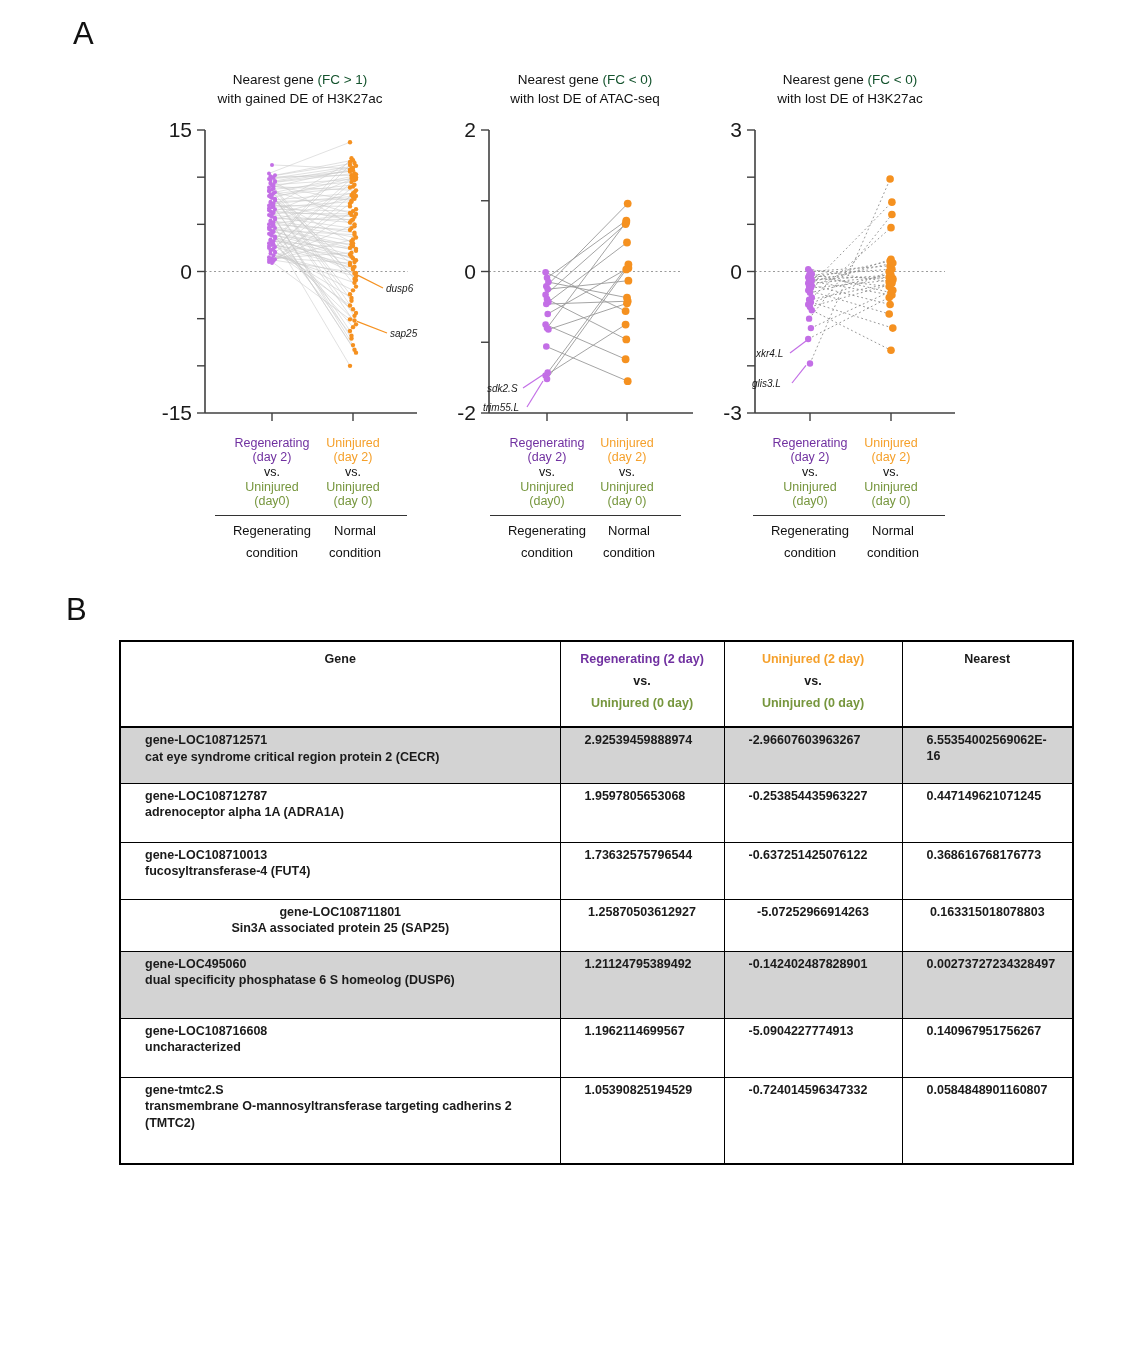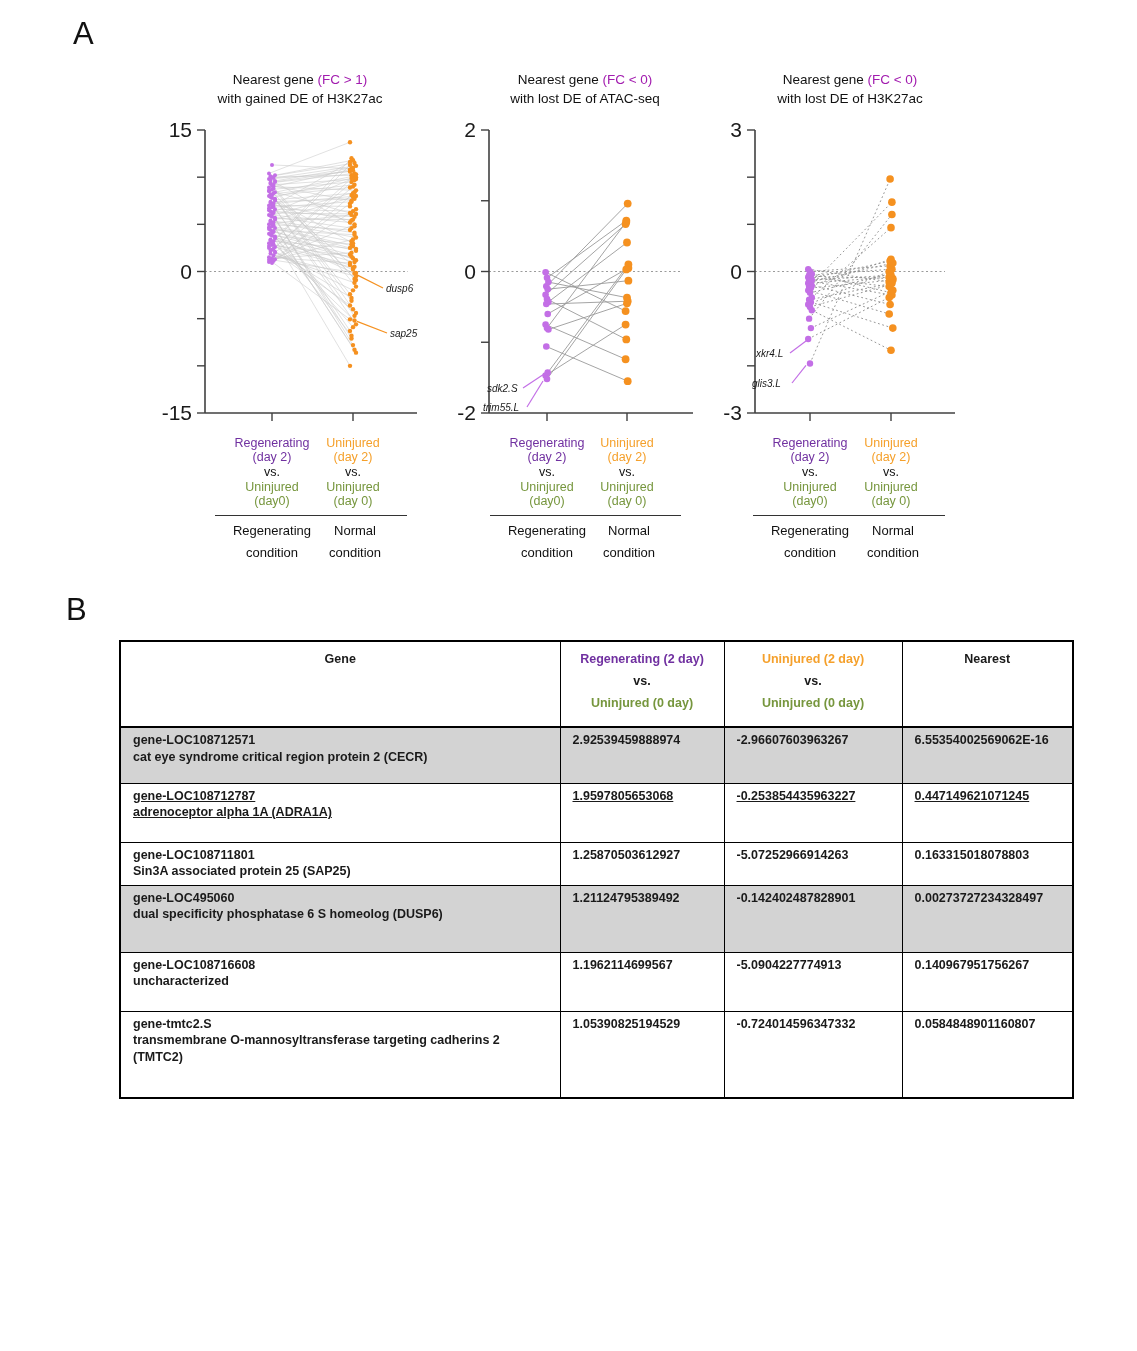--- a/index.html
+++ b/index.html
@@ -5,42 +5,42 @@
   html,body{margin:0;padding:0}
   body{
     width:1137px;height:1351px;background:#ffffff;position:relative;
     font-family:"Liberation Sans",sans-serif;color:#1a1a1a;overflow:hidden;
   }
   .panel-letter{position:absolute;font-size:31px;color:#111;}
   
   .plot{position:absolute;top:62px;width:300px;height:530px;}
   .ptitle{position:absolute;top:8px;left:0;width:100%;text-align:center;
     font-size:13.5px;line-height:19px;color:#111;}
-  .fc{color:#a21caf;}
+  .fc{color:#14532d;}
   .plot-svg{position:absolute;top:58px;left:0;}
   .xlabels{position:absolute;top:375px;left:0;width:100%;height:76px;}
   .xcol{position:absolute;width:96px;text-align:center;font-size:12.5px;}
   .two{line-height:13.5px;}
   .vs{line-height:17px;color:#111;}
   .purple{color:#7030a0;}
   .orangec{color:#f5a02b;}
   .green{color:#76963d;}
   .conds{position:absolute;top:453px;left:0;width:100%;}
   .cond{position:absolute;border-top:1.5px solid #333;padding-top:4px;
     text-align:center;font-size:13px;line-height:22px;color:#111;}
   .cond.c1{width:114px;}
   .cond.c2{width:104px;}
   
   .gene-table{position:absolute;left:119px;top:640px;width:953px;
     border-collapse:collapse;table-layout:fixed;font-size:12.5px;
     border:2.5px solid #000;}
   .gene-table th,.gene-table td{border:1.5px solid #000;vertical-align:top;}
   .gene-table thead th{border-bottom:2.5px solid #000;text-align:center;
     font-weight:bold;padding:6px 4px 12px 4px;line-height:22px;background:#fff;}
-  .gene-table td{padding:4px 12px;}
+  .gene-table td{padding:4px 24px;}
   .row-gray{background:#d3d3d3;}
   td.gene{font-weight:bold;line-height:16.5px;}
   td.val{font-weight:bold;line-height:16px;}
 </style>
 </head>
 <body>
 
 <div class="panel-letter" style="left:73px;top:16px">A</div>
 <div class="panel-letter" style="left:66px;top:592px">B</div>
 
@@ -650,30 +650,39 @@
   <tbody id="gene-rows">
       <tr class="row-gray" style="height: 56px;">
         <td class="gene">
           <div>gene-LOC108712571</div>
           <div>cat eye syndrome critical region protein 2 (CECR)</div>
         </td>
         <td class="val">2.92539459888974</td>
         <td class="val">-2.96607603963267</td>
         <td class="val">6.55354002569062E-16</td>
       </tr>
-      <tr style="height: 59px; text-decoration: underline;">
+      <tr style="height: 59px;">
         <td class="gene">
           <div>gene-LOC108712787</div>
           <div>adrenoceptor alpha 1A (ADRA1A)</div>
         </td>
         <td class="val">1.9597805653068</td>
         <td class="val">-0.253854435963227</td>
         <td class="val">0.447149621071245</td>
       </tr>
-      <tr style="height: 43px;">
+      <tr style="height: 57px;">
+        <td class="gene">
+          <div>gene-LOC108710013</div>
+          <div>fucosyltransferase-4 (FUT4)</div>
+        </td>
+        <td class="val">1.73632575796544</td>
+        <td class="val">-0.637251425076122</td>
+        <td class="val">0.368616768176773</td>
+      </tr>
+      <tr style="height: 52px; text-align: center;">
         <td class="gene">
           <div>gene-LOC108711801</div>
           <div>Sin3A associated protein 25 (SAP25)</div>
         </td>
         <td class="val">1.25870503612927</td>
         <td class="val">-5.07252966914263</td>
         <td class="val">0.163315018078803</td>
       </tr>
       <tr class="row-gray" style="height: 67px;">
         <td class="gene">

